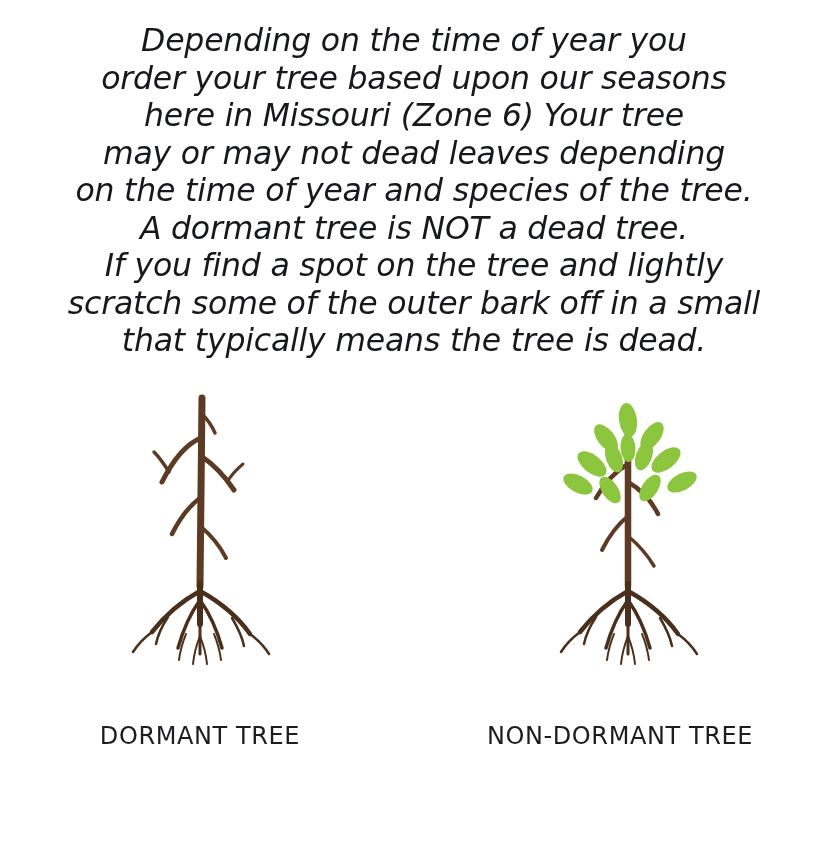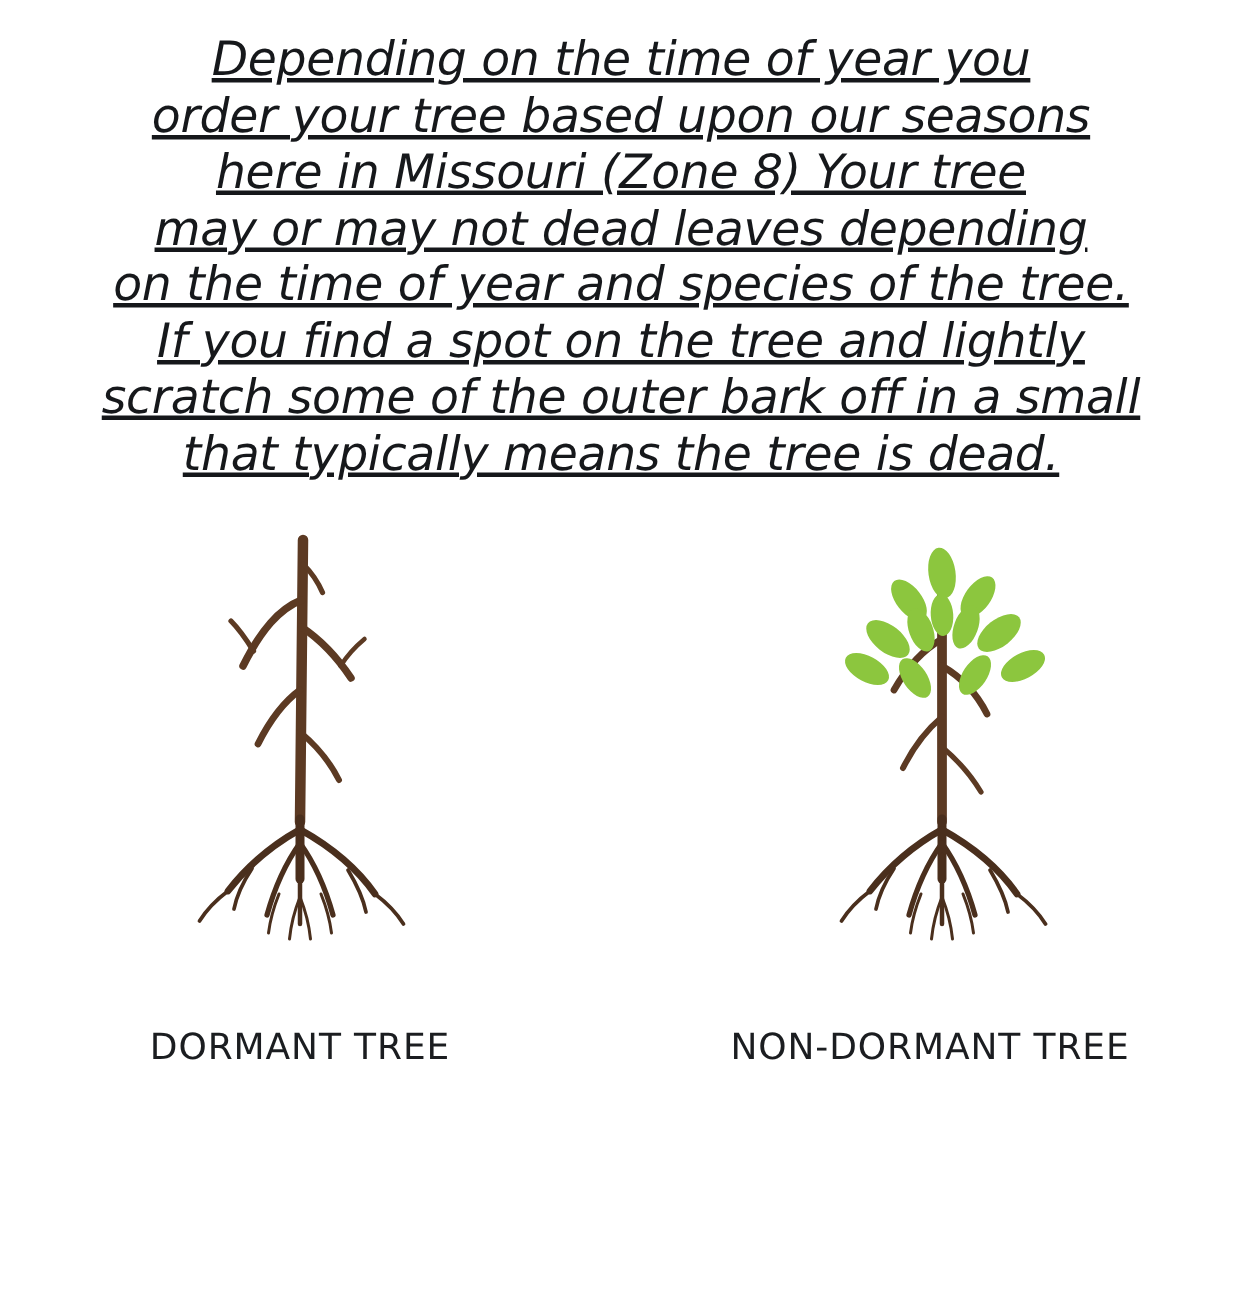--- a/index.html
+++ b/index.html
@@ -16,21 +16,20 @@
   }
   .page {
     position: relative;
     width: 828px;
     height: 868px;
     background: #ffffff;
   }
   .notice-block {
     padding: 22px 10px 0 10px;
     text-align: center;
-    text-decoration: underline;
   }
   .notice-line {
     display: block;
     font-family: "DejaVu Sans", sans-serif;
     font-size: 31.5px;
     line-height: 37.5px;
     font-style: italic;
     letter-spacing: -0.2px;
     color: #16181b;
     white-space: nowrap;
@@ -72,23 +71,24 @@
   .caption-nondormant { left: 450px; }
 </style>
 </head>
 <body>
 
 <div class="page">
 
   <div class="notice-block">
     <span class="notice-line">Depending on the time of year you</span>
     <span class="notice-line">order your tree based upon our seasons</span>
-    <span class="notice-line">here in Missouri (Zone 8) Your tree</span>
+    <span class="notice-line">here in Missouri (Zone 6) Your tree</span>
     <span class="notice-line">may or may not dead leaves depending</span>
     <span class="notice-line">on the time of year and species of the tree.</span>
+    <span class="notice-line">A dormant tree is NOT a dead tree.</span>
     <span class="notice-line">If you find a spot on the tree and lightly</span>
     <span class="notice-line">scratch some of the outer bark off in a small</span>
     <span class="notice-line">that typically means the tree is dead.</span>
   </div>
 
   <div class="figures">
 
     <div class="figure figure-dormant">
       <svg width="220" height="330" viewBox="0 0 220 330">
         <g fill="none" stroke="#5c3a23" stroke-linecap="round" stroke-linejoin="round">

